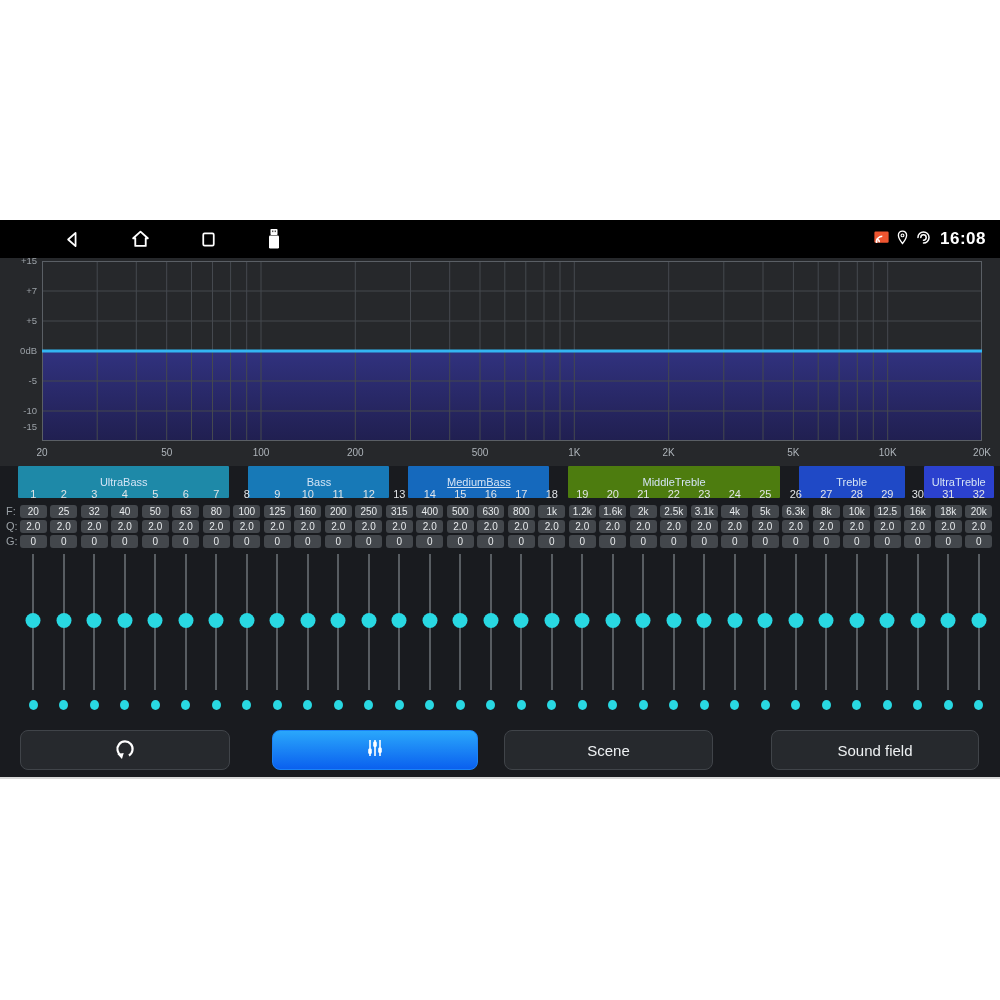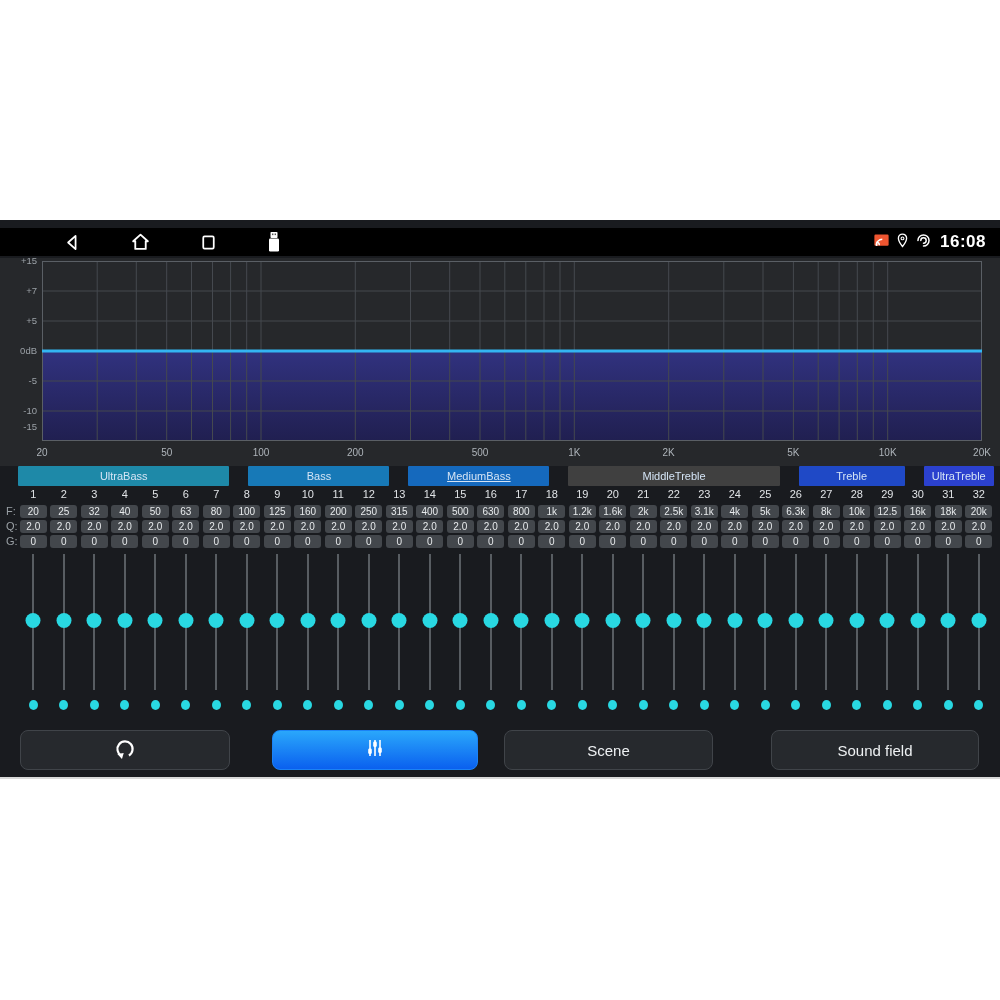--- a/index.html
+++ b/index.html
@@ -2,35 +2,35 @@
 <html><head>
 <meta charset="utf-8">
 <style>
   html,body{margin:0;padding:0;}
   .page{position:relative;width:1000px;height:1000px;background:#ffffff;overflow:hidden;
         font-family:"Liberation Sans",sans-serif;-webkit-font-smoothing:antialiased;}
   .app{position:absolute;left:0;top:220px;width:1000px;height:557px;background:#191b1f;
        border-bottom:2px solid #d9d9d9;}
 
   
-  .status-bar{position:absolute;left:0;top:8px;width:1000px;height:28px;background:#000;
+  .status-bar{position:absolute;left:0;top:0;width:1000px;height:38px;background:#000;
               display:flex;align-items:center;}
   .sb-left{display:flex;align-items:center;gap:46px;margin-left:62px;}
   .sb-left svg{display:block;}
   .sb-right{margin-left:auto;margin-right:14px;display:flex;align-items:center;gap:3px;}
   .sb-time{color:#fff;font-size:17px;font-weight:bold;letter-spacing:.5px;margin-left:4px;}
 
   
   .graph-wrap{position:absolute;left:0;top:38px;width:1000px;height:208px;background:#26282b;}
   #plot{position:absolute;left:42px;top:3px;}
   .ytick{position:absolute;left:0;width:37px;text-align:right;font-size:9.5px;color:#9ba1a7;height:12px;line-height:12px;}
   .xtick{position:absolute;top:189px;width:30px;text-align:center;font-size:10px;color:#aeb4ba;height:12px;line-height:12px;}
 
   
-  .band-row{position:absolute;left:18px;top:246px;width:976px;height:20px;display:flex;gap:19px;}
+  .band-row{position:absolute;left:18px;top:246px;width:976px;height:32px;display:flex;gap:19px;}
   .band{flex-basis:0;border-radius:1px;display:flex;align-items:center;justify-content:center;
         color:#d4e4f5;font-size:11px;white-space:nowrap;overflow:hidden;}
 
   
   .chan-grid{position:absolute;left:18px;width:976px;display:grid;grid-template-columns:repeat(32,1fr);}
   #row-numbers{top:267px;height:15px;}
   #row-f{top:284px;height:14px;}
   #row-q{top:299px;height:14px;}
   #row-g{top:314px;height:14px;}
   .chan-num{font-size:11px;color:#e0e3e6;text-align:center;line-height:15px;}
@@ -184,21 +184,21 @@
           <div class="xtick" style="left: 778.355px;">5K</div>
           <div class="xtick" style="left: 872.677px;">10K</div>
           <div class="xtick" style="left: 967px;">20K</div>
         </div>
     </div>
 
     <div class="band-row" id="bands">
         <div class="band" style="flex-grow: 6; background: rgb(30, 137, 168);">UltraBass</div>
         <div class="band" style="flex-grow: 4; background: rgb(23, 121, 183);">Bass</div>
         <div class="band" style="flex-grow: 4; background: rgb(21, 105, 189); text-decoration: underline;">MediumBass</div>
-        <div class="band" style="flex-grow: 6; background: #404040;">MiddleTreble</div>
+        <div class="band" style="flex-grow: 6; background: #4d7c0f;">MiddleTreble</div>
         <div class="band" style="flex-grow: 3; background: rgb(31, 73, 198);">Treble</div>
         <div class="band" style="flex-grow: 2; background: rgb(43, 65, 206);">UltraTreble</div>
       </div>
 
     <div class="row-label" style="top:284px">F:</div>
     <div class="row-label" style="top:299px">Q:</div>
     <div class="row-label" style="top:314px">G:</div>
     <div class="chan-grid" id="row-numbers">
         <div class="chan-num">1</div>
         <div class="chan-num">2</div>

